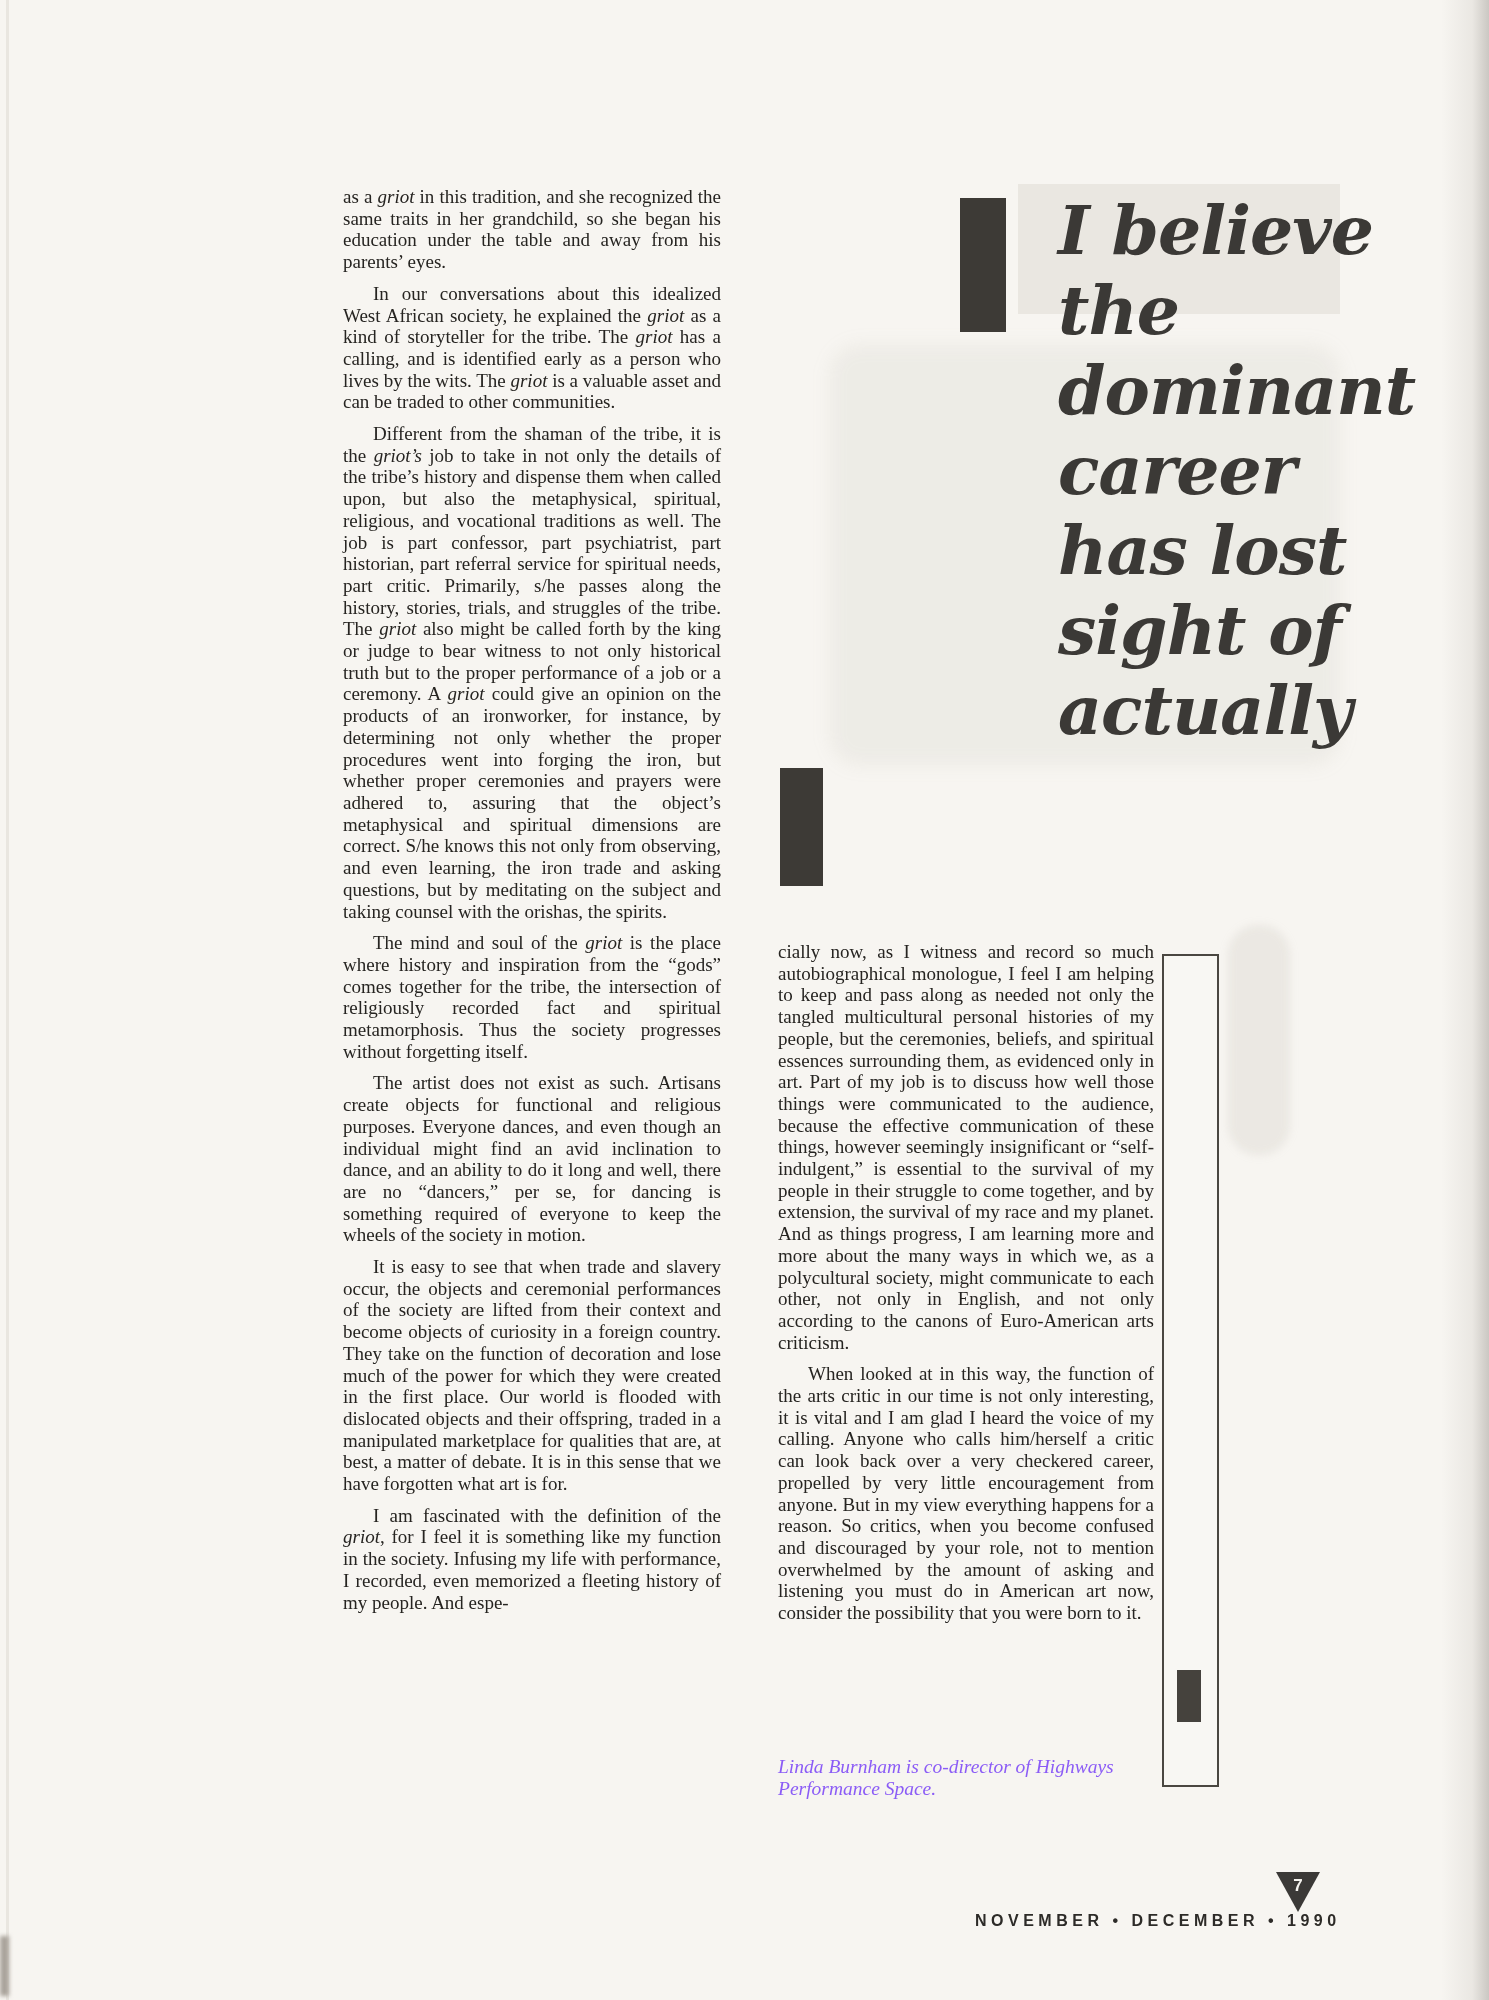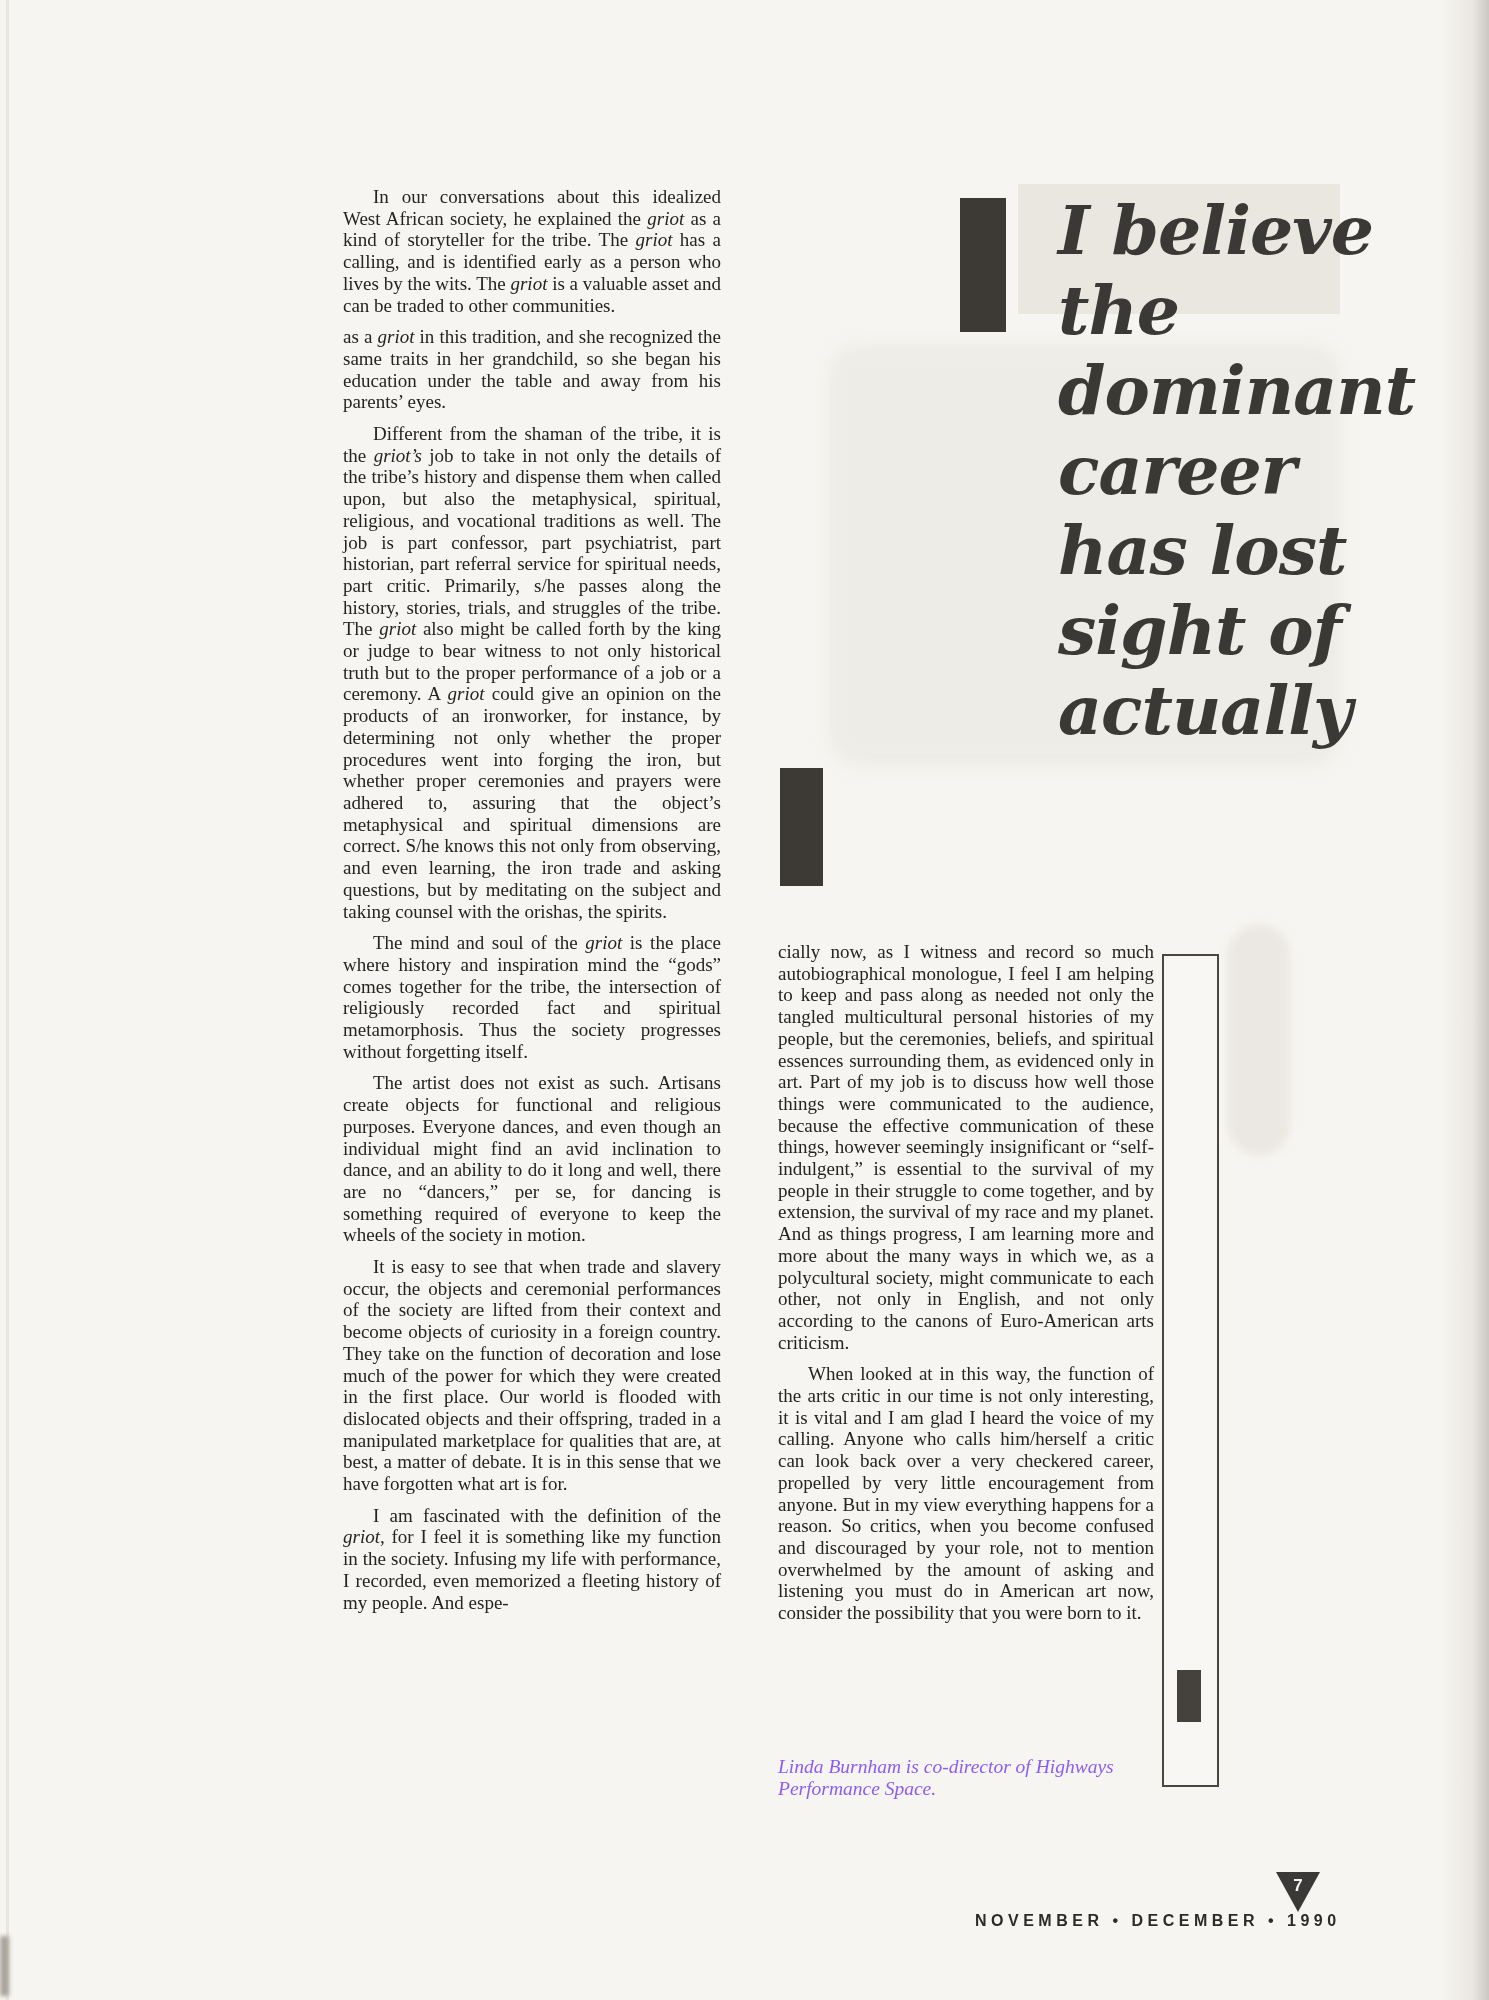--- a/index.html
+++ b/index.html
@@ -74,24 +74,24 @@
       <div class="pq-line">I believe</div>
       <div class="pq-line">the</div>
       <div class="pq-line">dominant</div>
       <div class="pq-line">career</div>
       <div class="pq-line">has lost</div>
       <div class="pq-line">sight of</div>
       <div class="pq-line">actually</div>
     </div>
 
   <section class="col col-left">
+      <p class="para"><span>as a </span><em>griot</em><span> in this tradition, and she recognized the same traits in her grandchild, so she began his education under the table and away from his parents’ eyes.</span></p>
       <p class="para indent"><span>In our conversations about this idealized West African society, he explained the </span><em>griot</em><span> as a kind of storyteller for the tribe. The </span><em>griot</em><span> has a calling, and is identified early as a person who lives by the wits. The </span><em>griot</em><span> is a valuable asset and can be traded to other communities.</span></p>
-      <p class="para"><span>as a </span><em>griot</em><span> in this tradition, and she recognized the same traits in her grandchild, so she began his education under the table and away from his parents’ eyes.</span></p>
       <p class="para indent"><span>Different from the shaman of the tribe, it is the </span><em>griot’s</em><span> job to take in not only the details of the tribe’s history and dispense them when called upon, but also the metaphysical, spiritual, religious, and vocational traditions as well. The job is part confessor, part psychiatrist, part historian, part referral service for spiritual needs, part critic. Primarily, s/he passes along the history, stories, trials, and struggles of the tribe. The </span><em>griot</em><span> also might be called forth by the king or judge to bear witness to not only historical truth but to the proper performance of a job or a ceremony. A </span><em>griot</em><span> could give an opinion on the products of an ironworker, for instance, by determining not only whether the proper procedures went into forging the iron, but whether proper ceremonies and prayers were adhered to, assuring that the object’s metaphysical and spiritual dimensions are correct. S/he knows this not only from observing, and even learning, the iron trade and asking questions, but by meditating on the subject and taking counsel with the orishas, the spirits.</span></p>
-      <p class="para indent"><span>The mind and soul of the </span><em>griot</em><span> is the place where history and inspiration mind the “gods” comes together for the tribe, the intersection of religiously recorded fact and spiritual metamorphosis. Thus the society progresses without forgetting itself.</span></p>
+      <p class="para indent"><span>The mind and soul of the </span><em>griot</em><span> is the place where history and inspiration from the “gods” comes together for the tribe, the intersection of religiously recorded fact and spiritual metamorphosis. Thus the society progresses without forgetting itself.</span></p>
       <p class="para indent"><span>The artist does not exist as such. Artisans create objects for functional and religious purposes. Everyone dances, and even though an individual might find an avid inclination to dance, and an ability to do it long and well, there are no “dancers,” per se, for dancing is something required of everyone to keep the wheels of the society in motion.</span></p>
       <p class="para indent"><span>It is easy to see that when trade and slavery occur, the objects and ceremonial performances of the society are lifted from their context and become objects of curiosity in a foreign country. They take on the function of decoration and lose much of the power for which they were created in the first place. Our world is flooded with dislocated objects and their offspring, traded in a manipulated marketplace for qualities that are, at best, a matter of debate. It is in this sense that we have forgotten what art is for.</span></p>
       <p class="para indent"><span>I am fascinated with the definition of the </span><em>griot</em><span>, for I feel it is something like my function in the society. Infusing my life with performance, I recorded, even memorized a fleeting history of my people. And espe-</span></p>
     </section>
   <section class="col col-right">
       <p class="para"><span>cially now, as I witness and record so much autobiographical monologue, I feel I am helping to keep and pass along as needed not only the tangled multicultural personal histories of my people, but the ceremonies, beliefs, and spiritual essences surrounding them, as evidenced only in art. Part of my job is to discuss how well those things were communicated to the audience, because the effective communication of these things, however seemingly insignificant or “self-indulgent,” is essential to the survival of my people in their struggle to come together, and by extension, the survival of my race and my planet. And as things progress, I am learning more and more about the many ways in which we, as a polycultural society, might communicate to each other, not only in English, and not only according to the canons of Euro-American arts criticism.</span></p>
       <p class="para indent"><span>When looked at in this way, the function of the arts critic in our time is not only interesting, it is vital and I am glad I heard the voice of my calling. Anyone who calls him/herself a critic can look back over a very checkered career, propelled by very little encouragement from anyone. But in my view everything happens for a reason. So critics, when you become confused and discouraged by your role, not to mention overwhelmed by the amount of asking and listening you must do in American art now, consider the possibility that you were born to it.</span></p>
     </section>
 
   <p class="bio">Linda Burnham is co-director of Highways Performance Space.</p>

